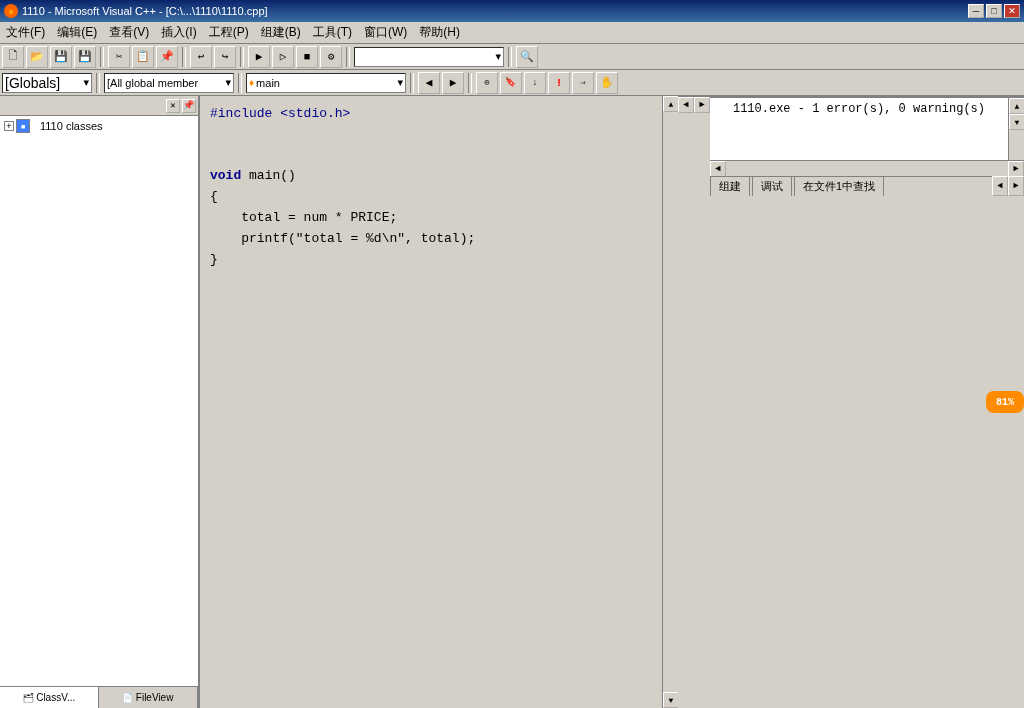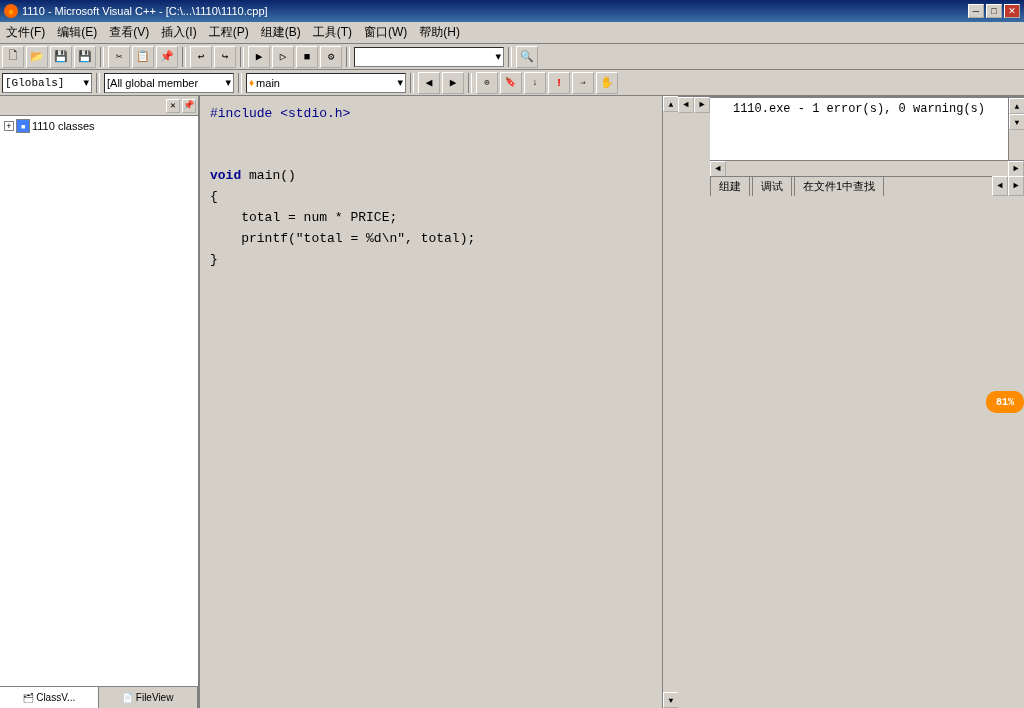--- a/index.html
+++ b/index.html
@@ -426,21 +426,21 @@
   <div class="tb-dropdown" id="search-box">
     <span style="flex:1; font-size:11px; font-family: Microsoft Sans Serif, sans-serif;"></span>
     <span>▾</span>
   </div>
   <div class="tb-separator"></div>
   <div class="tb-btn">🔍</div>
 </div>
 
 <div id="toolbar2">
   <div class="tb-dropdown" style="width:90px;">
-    <span style="flex:1; font-size:11px; font-family: Liberation Mono, monospace;">[Globals]</span>
+    <span style="flex:1; font-size:14px; font-family: Liberation Sans, sans-serif;">[Globals]</span>
     <span>▾</span>
   </div>
   <div class="tb-separator"></div>
   <div class="tb-dropdown" style="width:130px;">
     <span style="flex:1; font-size:11px; font-family: Microsoft Sans Serif, sans-serif;">[All global member</span>
     <span>▾</span>
   </div>
   <div class="tb-separator"></div>
   <div class="tb-dropdown" style="width:160px;">
     <span style="color:#ff8c00; margin-right:2px; font-size:10px;">♦</span>
@@ -464,21 +464,21 @@
 
     <div id="sidebar">
       <div id="sidebar-toolbar">
         <div class="side-tb-btn">✕</div>
         <div class="side-tb-btn">📌</div>
       </div>
       <div id="sidebar-content">
         <div class="tree-item">
           <div class="tree-expand">+</div>
           <div class="tree-icon" style="background:#4080ff; color:white; font-size:7px;">■</div>
-          <span style="font-family: Microsoft Sans Serif, sans-serif; font-size:11px;">1110 classes</span>
+          <span style="font-family: Microsoft Sans Serif, sans-serif; font-size:11px;margin-left:8px;">1110 classes</span>
         </div>
       </div>
       <div id="sidebar-tabs">
         <div class="side-tab active">
           <span style="font-size:9px;">🗂</span>
           <span>ClassV...</span>
         </div>
         <div class="side-tab">
           <span style="font-size:9px;">📄</span>
           <span>FileView</span>
@@ -510,21 +510,21 @@
           </div>
           <div>
             <span class="normal">}</span>
           </div>
         </div>
 
         <div id="right-scrollbar">
           <div class="v-scroll-btn">▲</div>
           <div class="v-scroll-track"></div>
 
-          <div id="orange-badge" style="position: absolute; right: 0px; top: 50%; transform: translateY(-50%);">
+          <div id="orange-badge" style="position: absolute; right: 0px; top: 50%; transform: translateY(-50%); border-radius: 8px;">
             <span>81%</span>
           </div>
 
           <div class="v-scroll-btn">▼</div>
         </div>
       </div>
 
       <div id="h-scroll">
         <div class="scroll-arrow">◄</div>
         <div class="scroll-track"></div>

